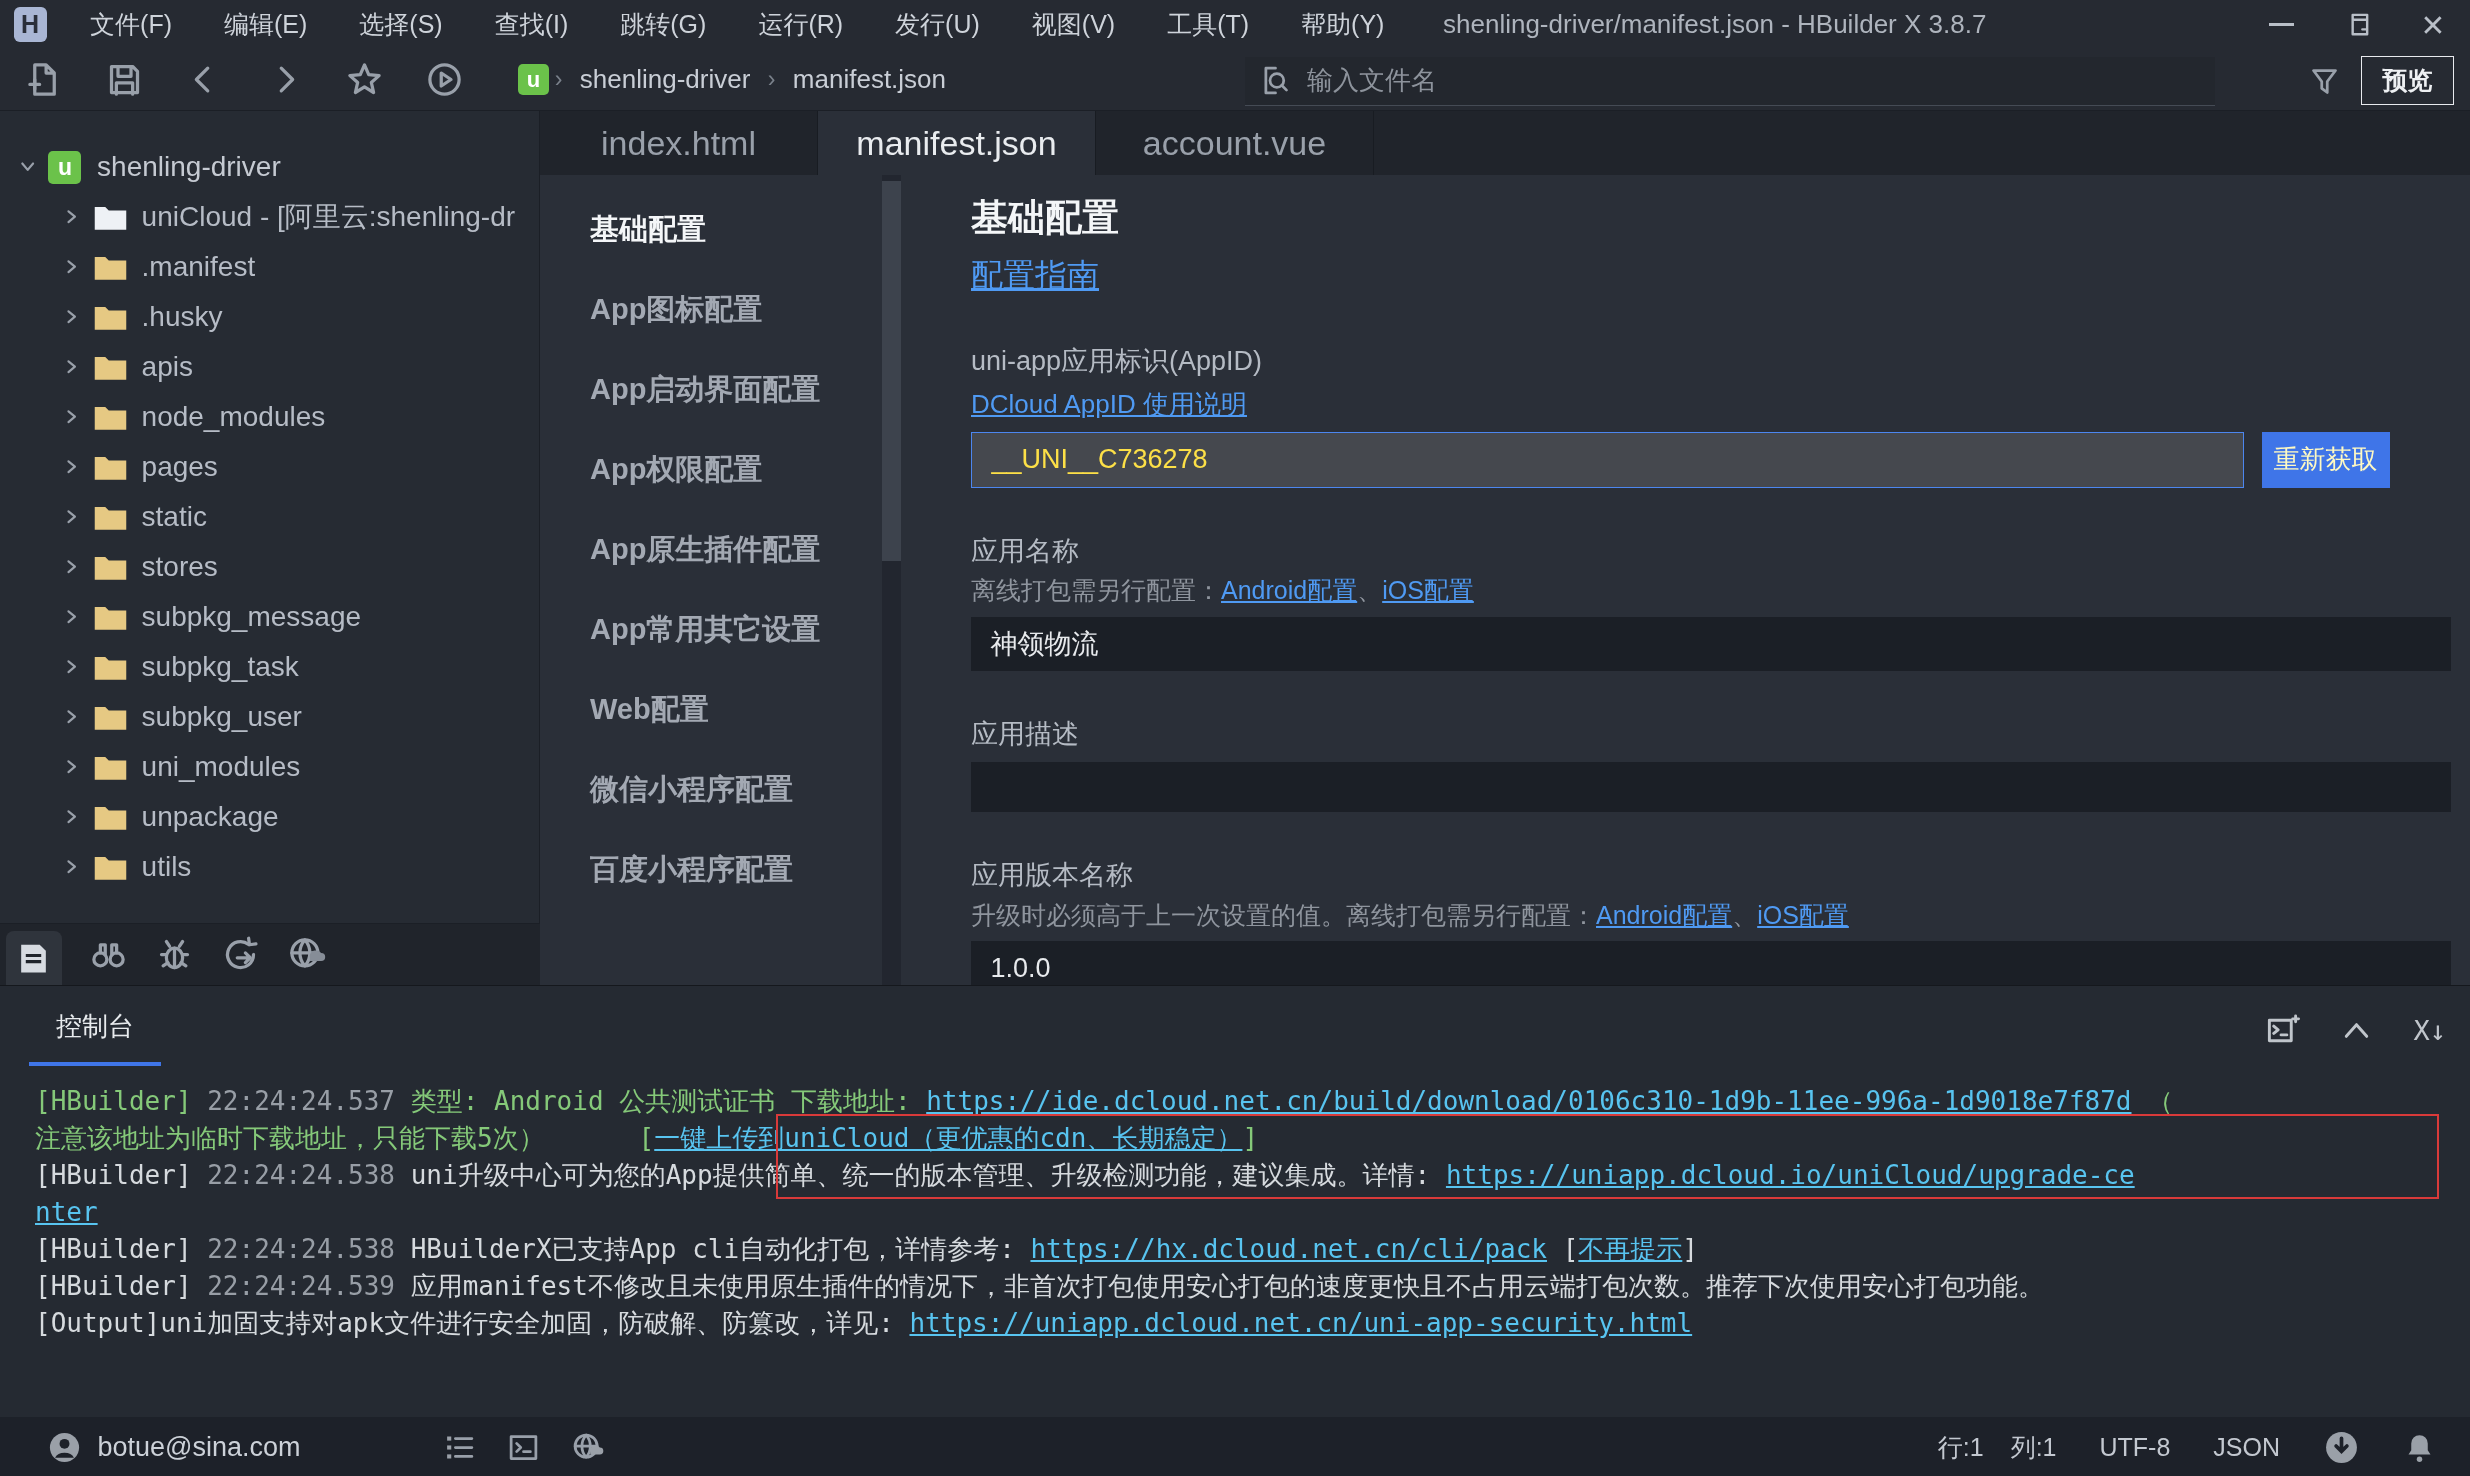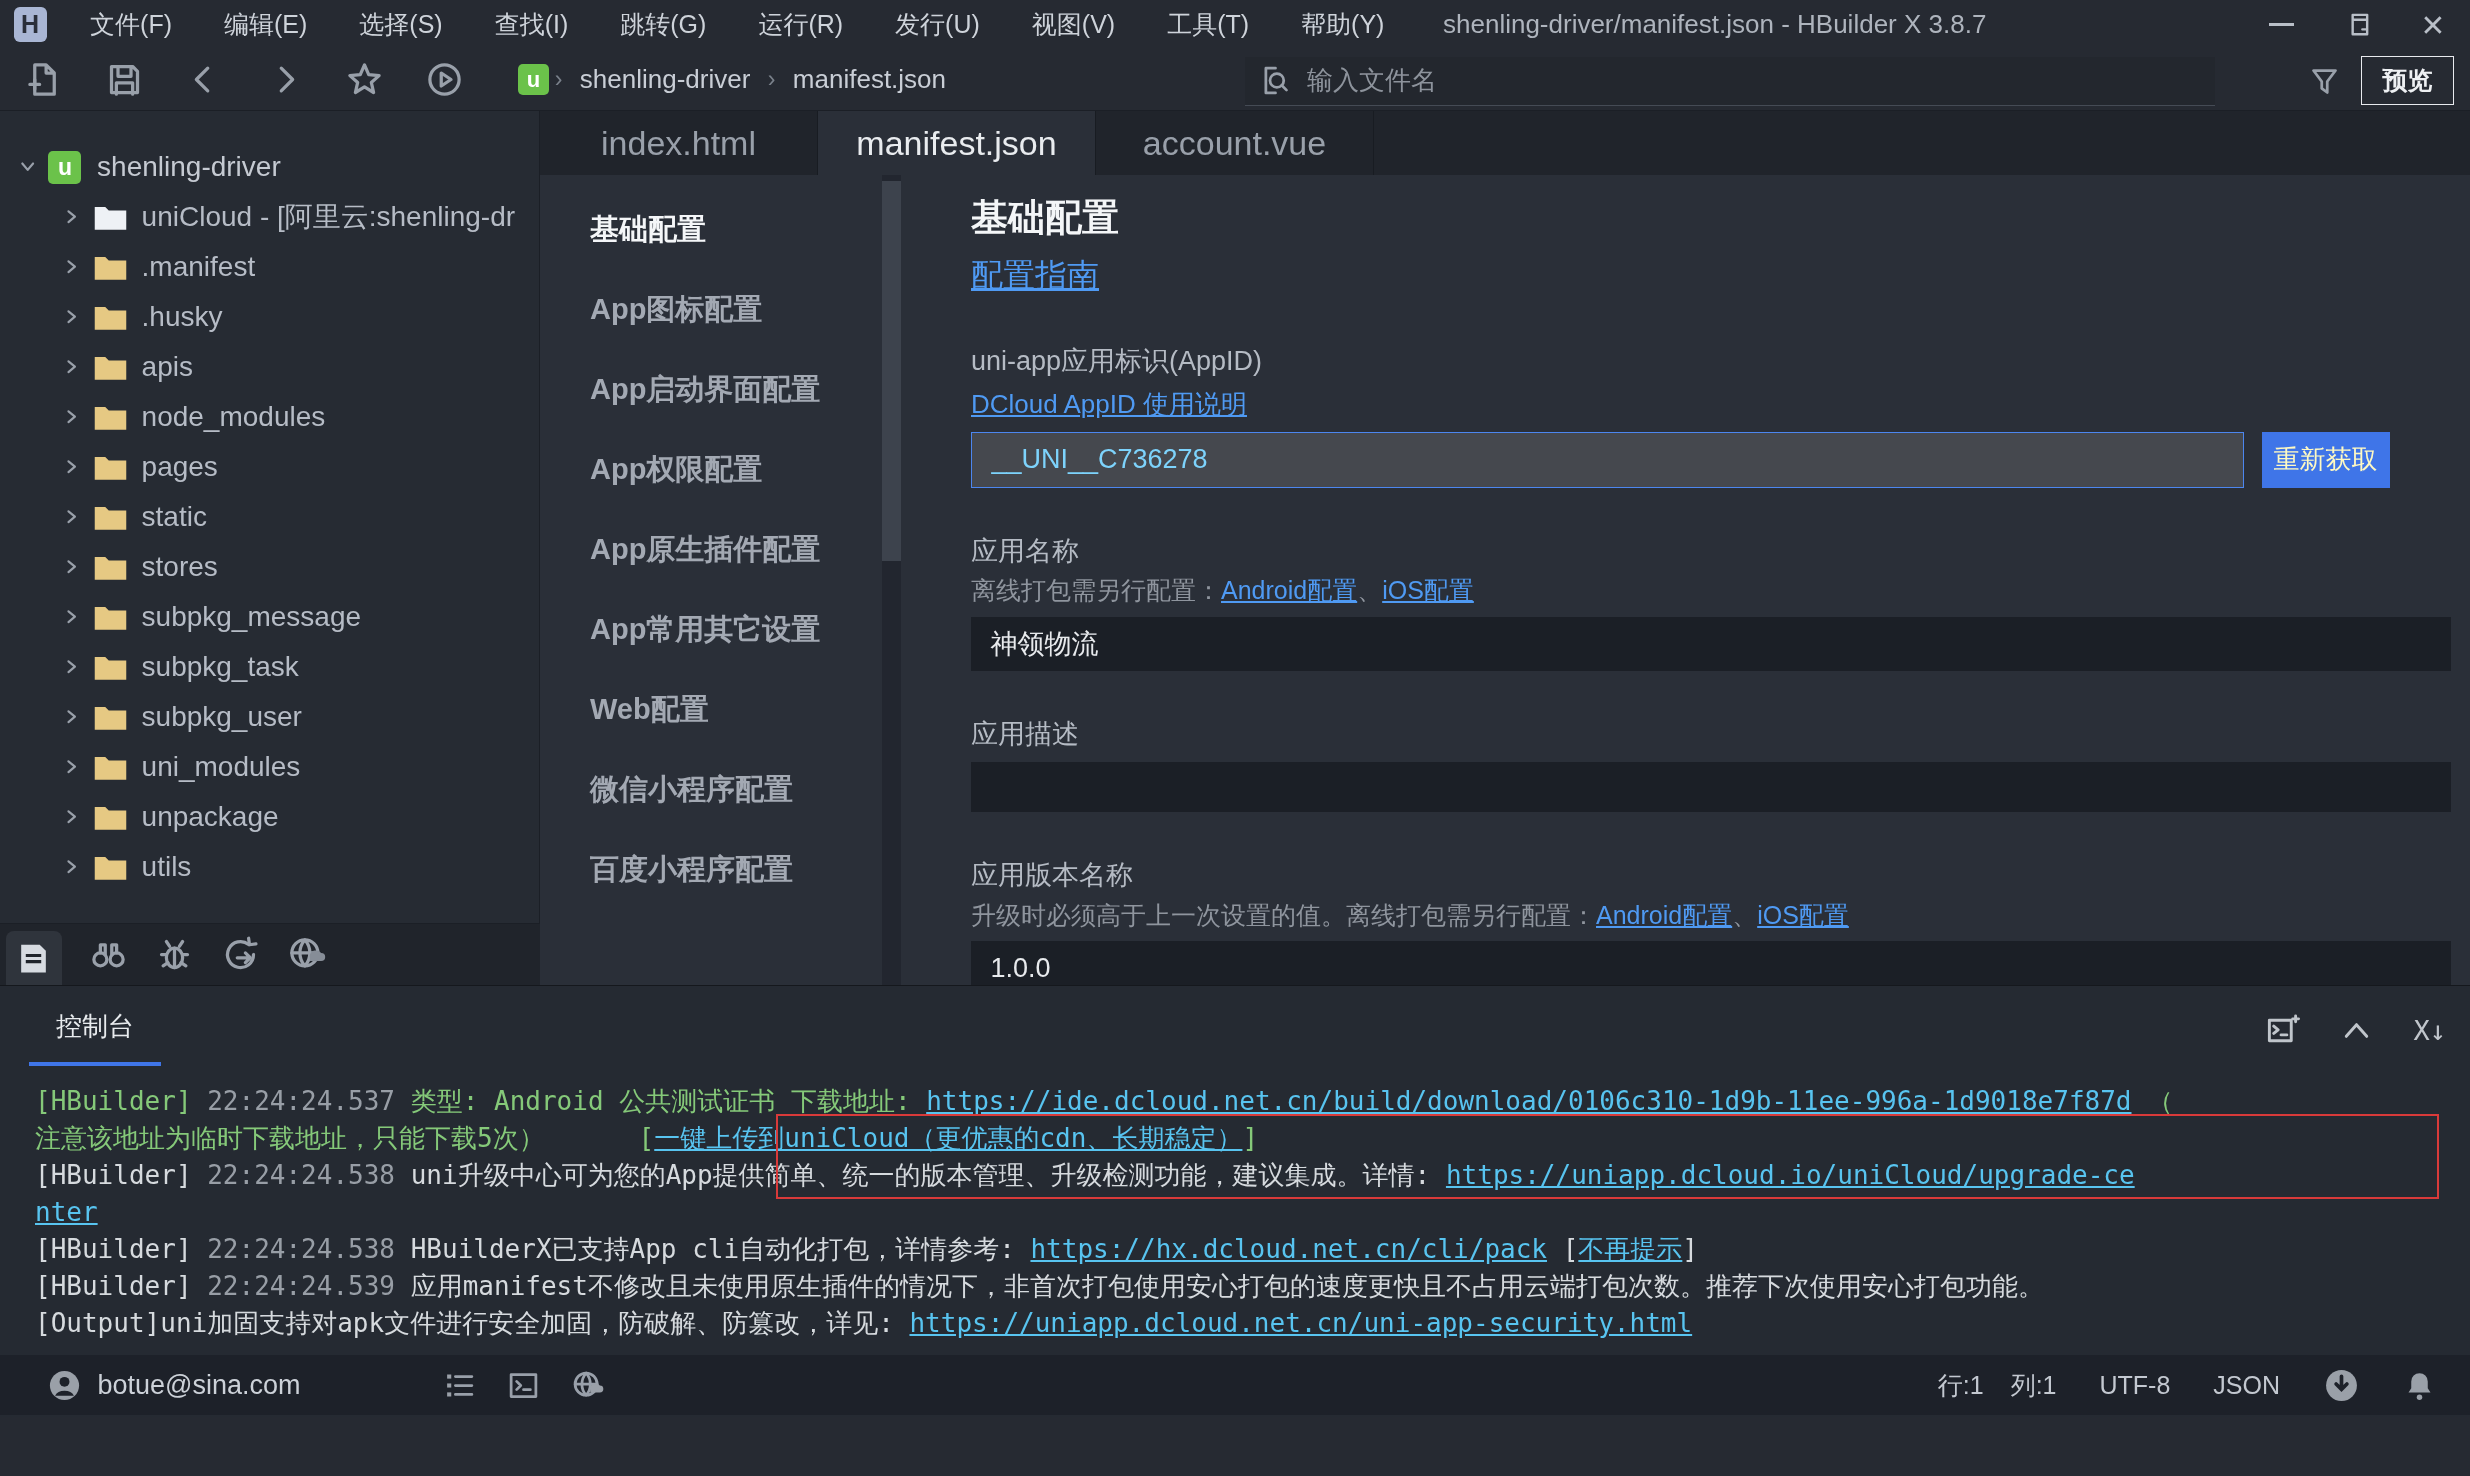--- a/index.html
+++ b/index.html
@@ -59,41 +59,41 @@
   .nav-scroll { position:absolute; right:31px; top:0; width:19.4px; height:100%; background:#22262f; }
   .nav-thumb { position:absolute; left:0; top:5.8px; width:19.4px; height:380px; background:#3d434d; }
   .content { flex:1; padding:17.5px 19.4px 0 39px; overflow:hidden; position:relative; }
   .h1 { font-size:37px; font-weight:bold; color:#f4f6f8; }
   .blue-link { color:#4f9af3; text-decoration:underline; cursor:pointer; }
   .guide { margin-top:11.6px; font-size:32px; width:fit-content; }
   .field-label { margin-top:45px; font-size:27px; color:#b5bbc4; }
   .doc-link { margin-top:7.8px; font-size:26px; width:fit-content; }
   .sub-note { margin-top:5.8px; font-size:25px; color:#8f959e; }
   .appid-row { margin-top:9.7px; display:flex; gap:17.5px; align-items:stretch; }
-  .appid-input { width:1273px; height:56px; background:#45484e; border:1.9px solid #4c86ef; color:#7dd3fc; font-size:27px; padding:0 19.4px; outline:none; font-family:"Liberation Sans","DejaVu Sans",sans-serif; }
+  .appid-input { width:1273px; height:56px; background:#45484e; border:1.9px solid #4c86ef; color:#fde047; font-size:27px; padding:0 19.4px; outline:none; font-family:"Liberation Sans","DejaVu Sans",sans-serif; }
   .refresh-btn { width:128px; height:56px; background:#3f75e8; border:none; color:#fef9c3; font-size:26px; }
   .dark-input { margin-top:9.7px; width:100%; height:54px; background:#1b1f26; border:none; color:#e8eaed; font-size:27px; padding:0 19.4px; outline:none; font-family:"Liberation Sans","DejaVu Sans",sans-serif; }
   .dark-input.desc { height:50px; }
 
   
   .console { position:absolute; left:0; top:985px; width:2471px; height:432px; background:#252a32; border-top:1px solid #15181d; }
   .console-head { height:89px; position:relative; }
   .console-tab { position:absolute; left:29px; top:23px; font-size:26px; color:#e8ebee; padding:0 27px 17.5px 27px; border-bottom:4.9px solid #3f75e8; }
   .console-icons { position:absolute; right:25px; top:27px; display:flex; gap:39px; align-items:center; color:#c0c5cb; }
   .xdown { font-family:"DejaVu Sans Mono",monospace; font-size:27px; color:#c0c5cb; }
   .console-log { padding:7.8px 9.7px 0 35px; font-family:"DejaVu Sans Mono",monospace; font-size:26px; line-height:37px; }
   .log-line { white-space:pre; overflow:hidden; }
   .seg-g { color:#85c979; }
   .seg-t { color:#989ea6; }
   .seg-w { color:#d6dade; }
   .seg-l { color:#58c4f0; text-decoration:underline; cursor:pointer; }
   .red-box { position:absolute; left:776px; top:128px; width:1663px; height:85px; border:2.9px solid #d93a3a; pointer-events:none; }
 
   
-  .statusbar { position:absolute; left:0; top:1355px; width:2471px; height:60px; background:#1d2129; display:flex; align-items:center;gap:16px; }
+  .statusbar { position:absolute; left:0; top:1417px; width:2471px; height:60px; background:#1d2129; display:flex; align-items:center;gap:16px; }
   .sb-left { display:flex; align-items:center; gap:15.5px; padding-left:47px; }
   .sb-account { font-size:27px; color:#ccd1d8; }
   .sb-icons { display:flex; gap:31px; margin-left:126px; align-items:center; }
   .sb-right { position:absolute; right:35px; display:flex; align-items:center; gap:43px; font-size:25px; color:#c3c8d0; }
   .sb-linecol { display:flex; gap:27px; }
 </style>
 </head>
 <body>
 
 <header class="titlebar">

